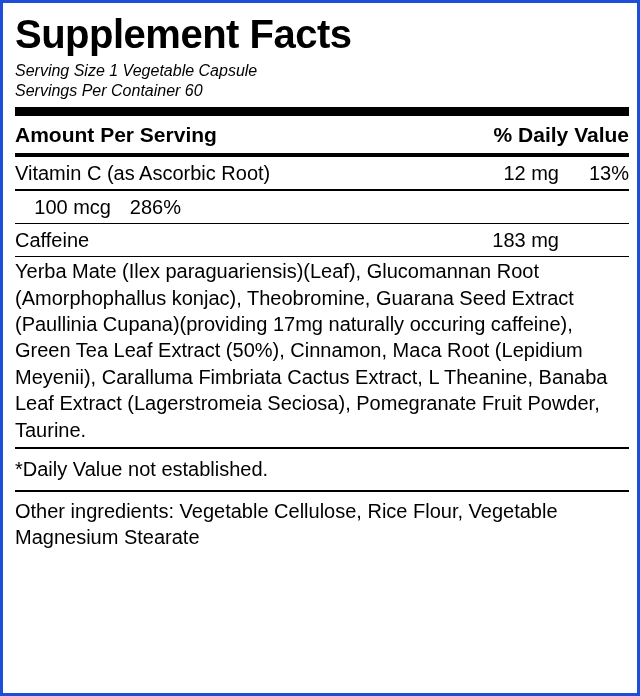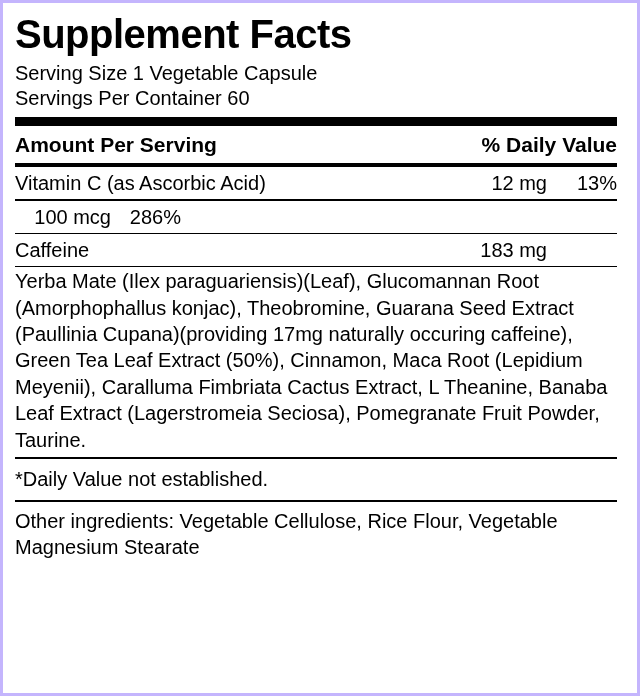--- a/index.html
+++ b/index.html
@@ -11,33 +11,34 @@
     width: 640px;
     height: 696px;
     font-family: "Liberation Sans", sans-serif;
     color: #000000;
     overflow: hidden;
   }
   .panel {
     box-sizing: border-box;
     width: 640px;
     height: 696px;
-    border: 3px solid #c4b5fd;
-    padding: 8px 20px 0 12px;
+    border: 3px solid #1d4ed8;
+    padding: 8px 8px 0 12px;
   }
   .title {
     font-size: 40px;
     font-weight: bold;
     letter-spacing: -0.5px;
     line-height: 1.05;
     margin: 2px 0 6px 0;
   }
   .serving-line {
-    font-size: 20px;
+    font-size: 16px;
     line-height: 1.25;
+    font-style: italic;
   }
   .rule-heavy {
     border-bottom: 9px solid #000000;
     margin-top: 6px;
   }
   .rule-med {
     border-bottom: 4px solid #000000;
   }
   .rule-thin {
     border-bottom: 1.5px solid #000000;
@@ -107,21 +108,21 @@
   <div class="rule-heavy"></div>
 
   <div class="row header">
     <div class="name">Amount Per Serving</div>
     <div class="dv-header">% Daily Value</div>
   </div>
 
   <div class="rule-med"></div>
 
   <div class="row">
-    <div class="name">Vitamin C (as Ascorbic Acid)</div>
+    <div class="name">Vitamin C (as Ascorbic Root)</div>
     <div class="amount">12 mg</div>
     <div class="dv">13%</div>
   </div>
   <div class="rule-thin"></div>
 
   <div class="rule-thin"></div>
 
   <div class="row">
     <div class="amount">100 mcg</div>
     <div class="dv">286%</div>

